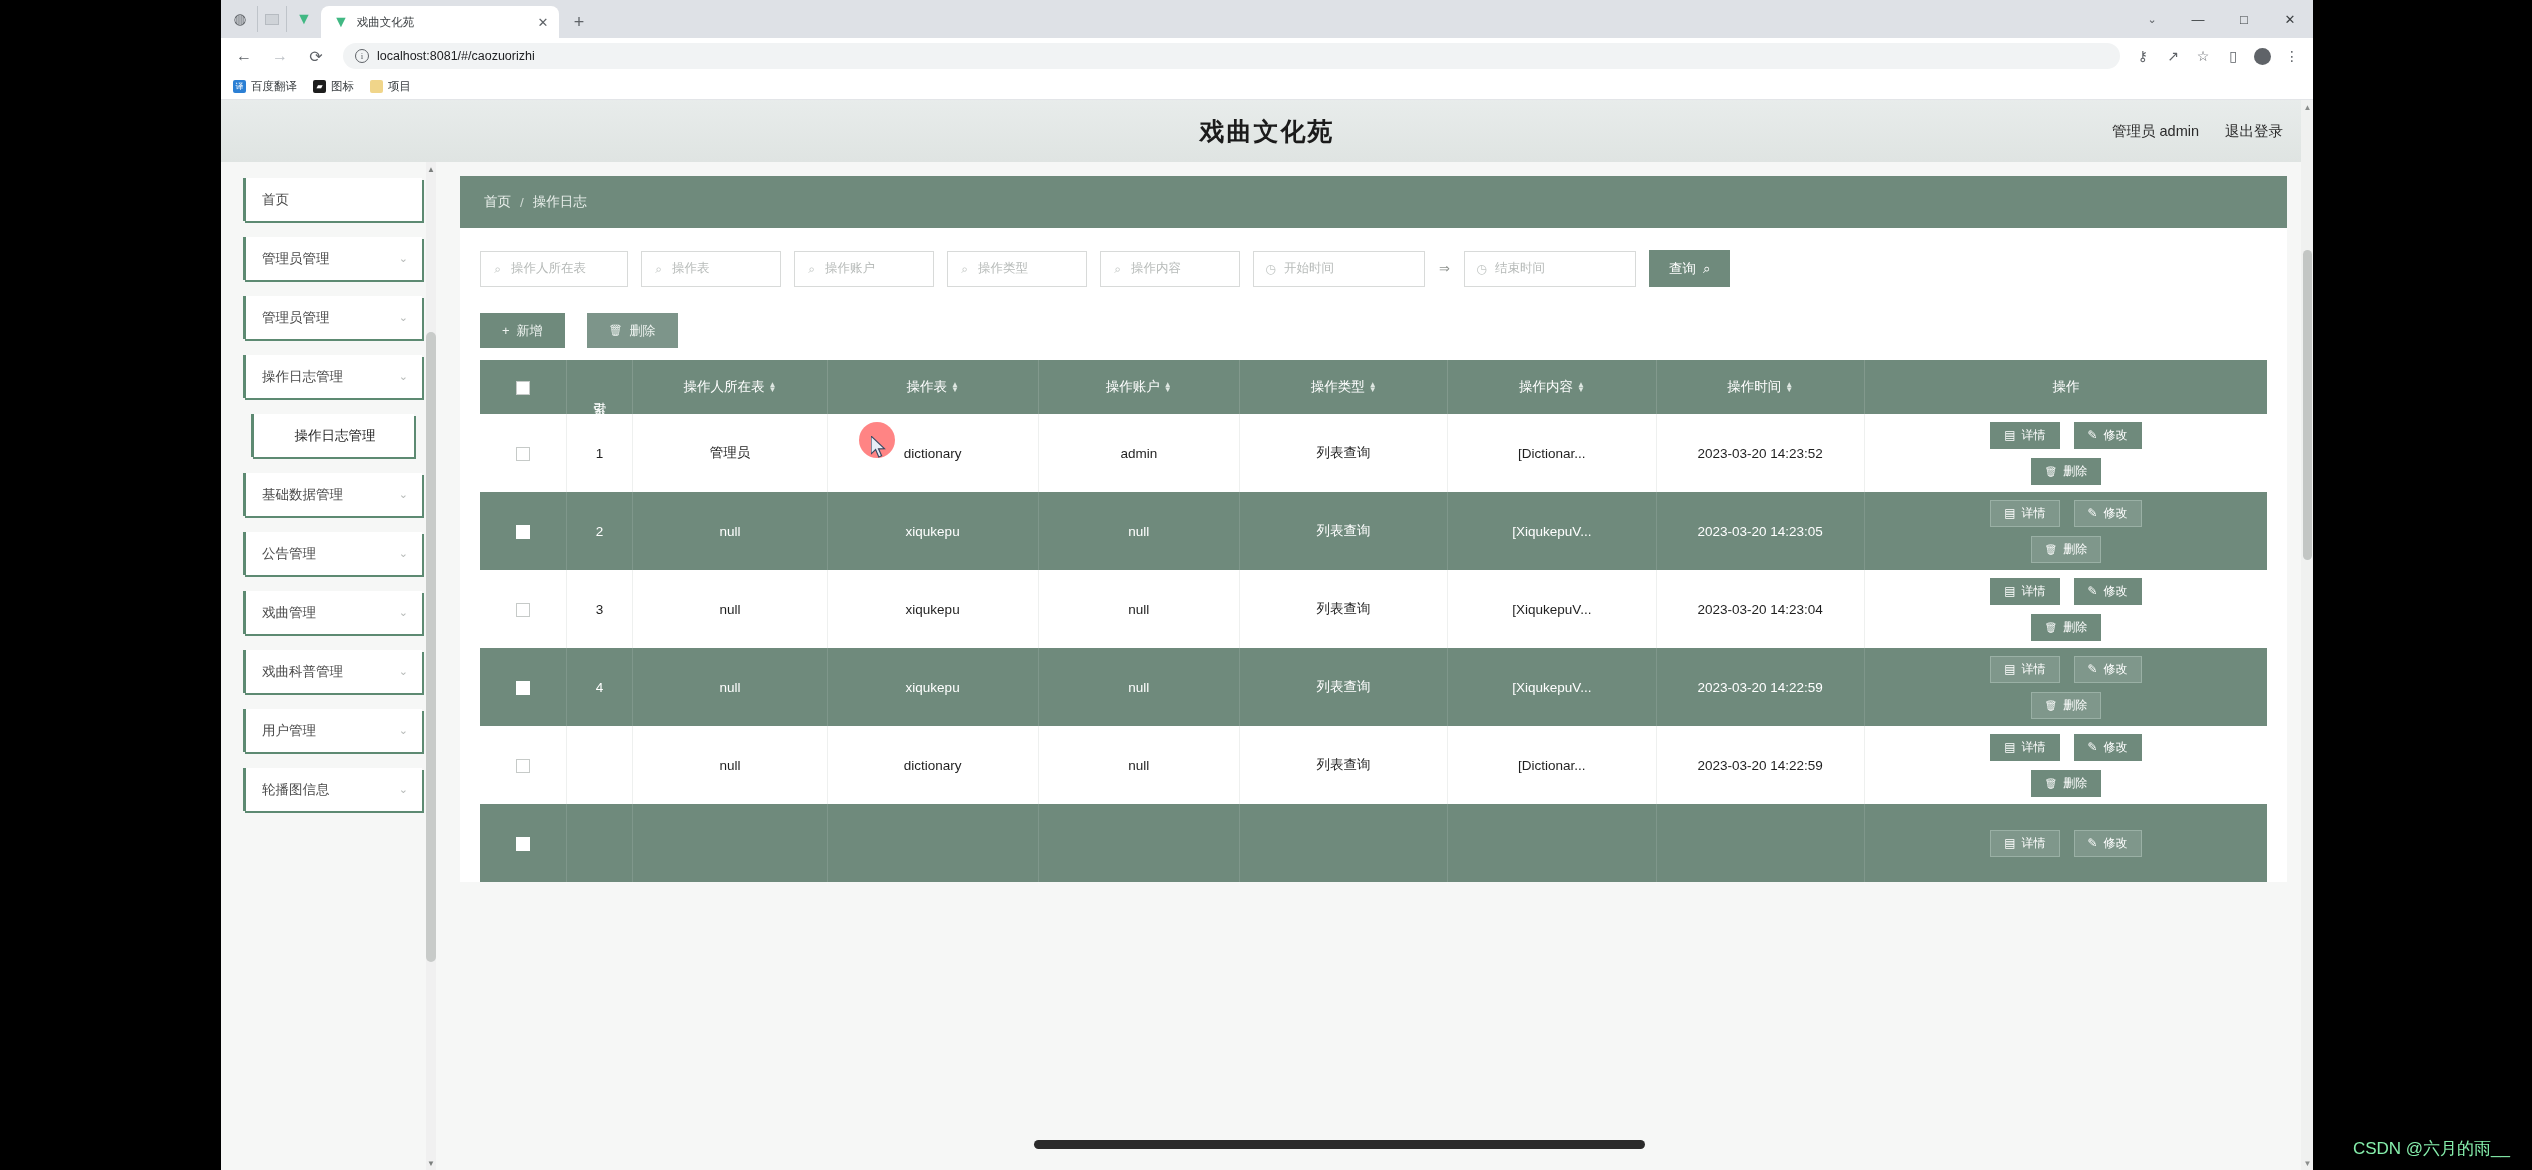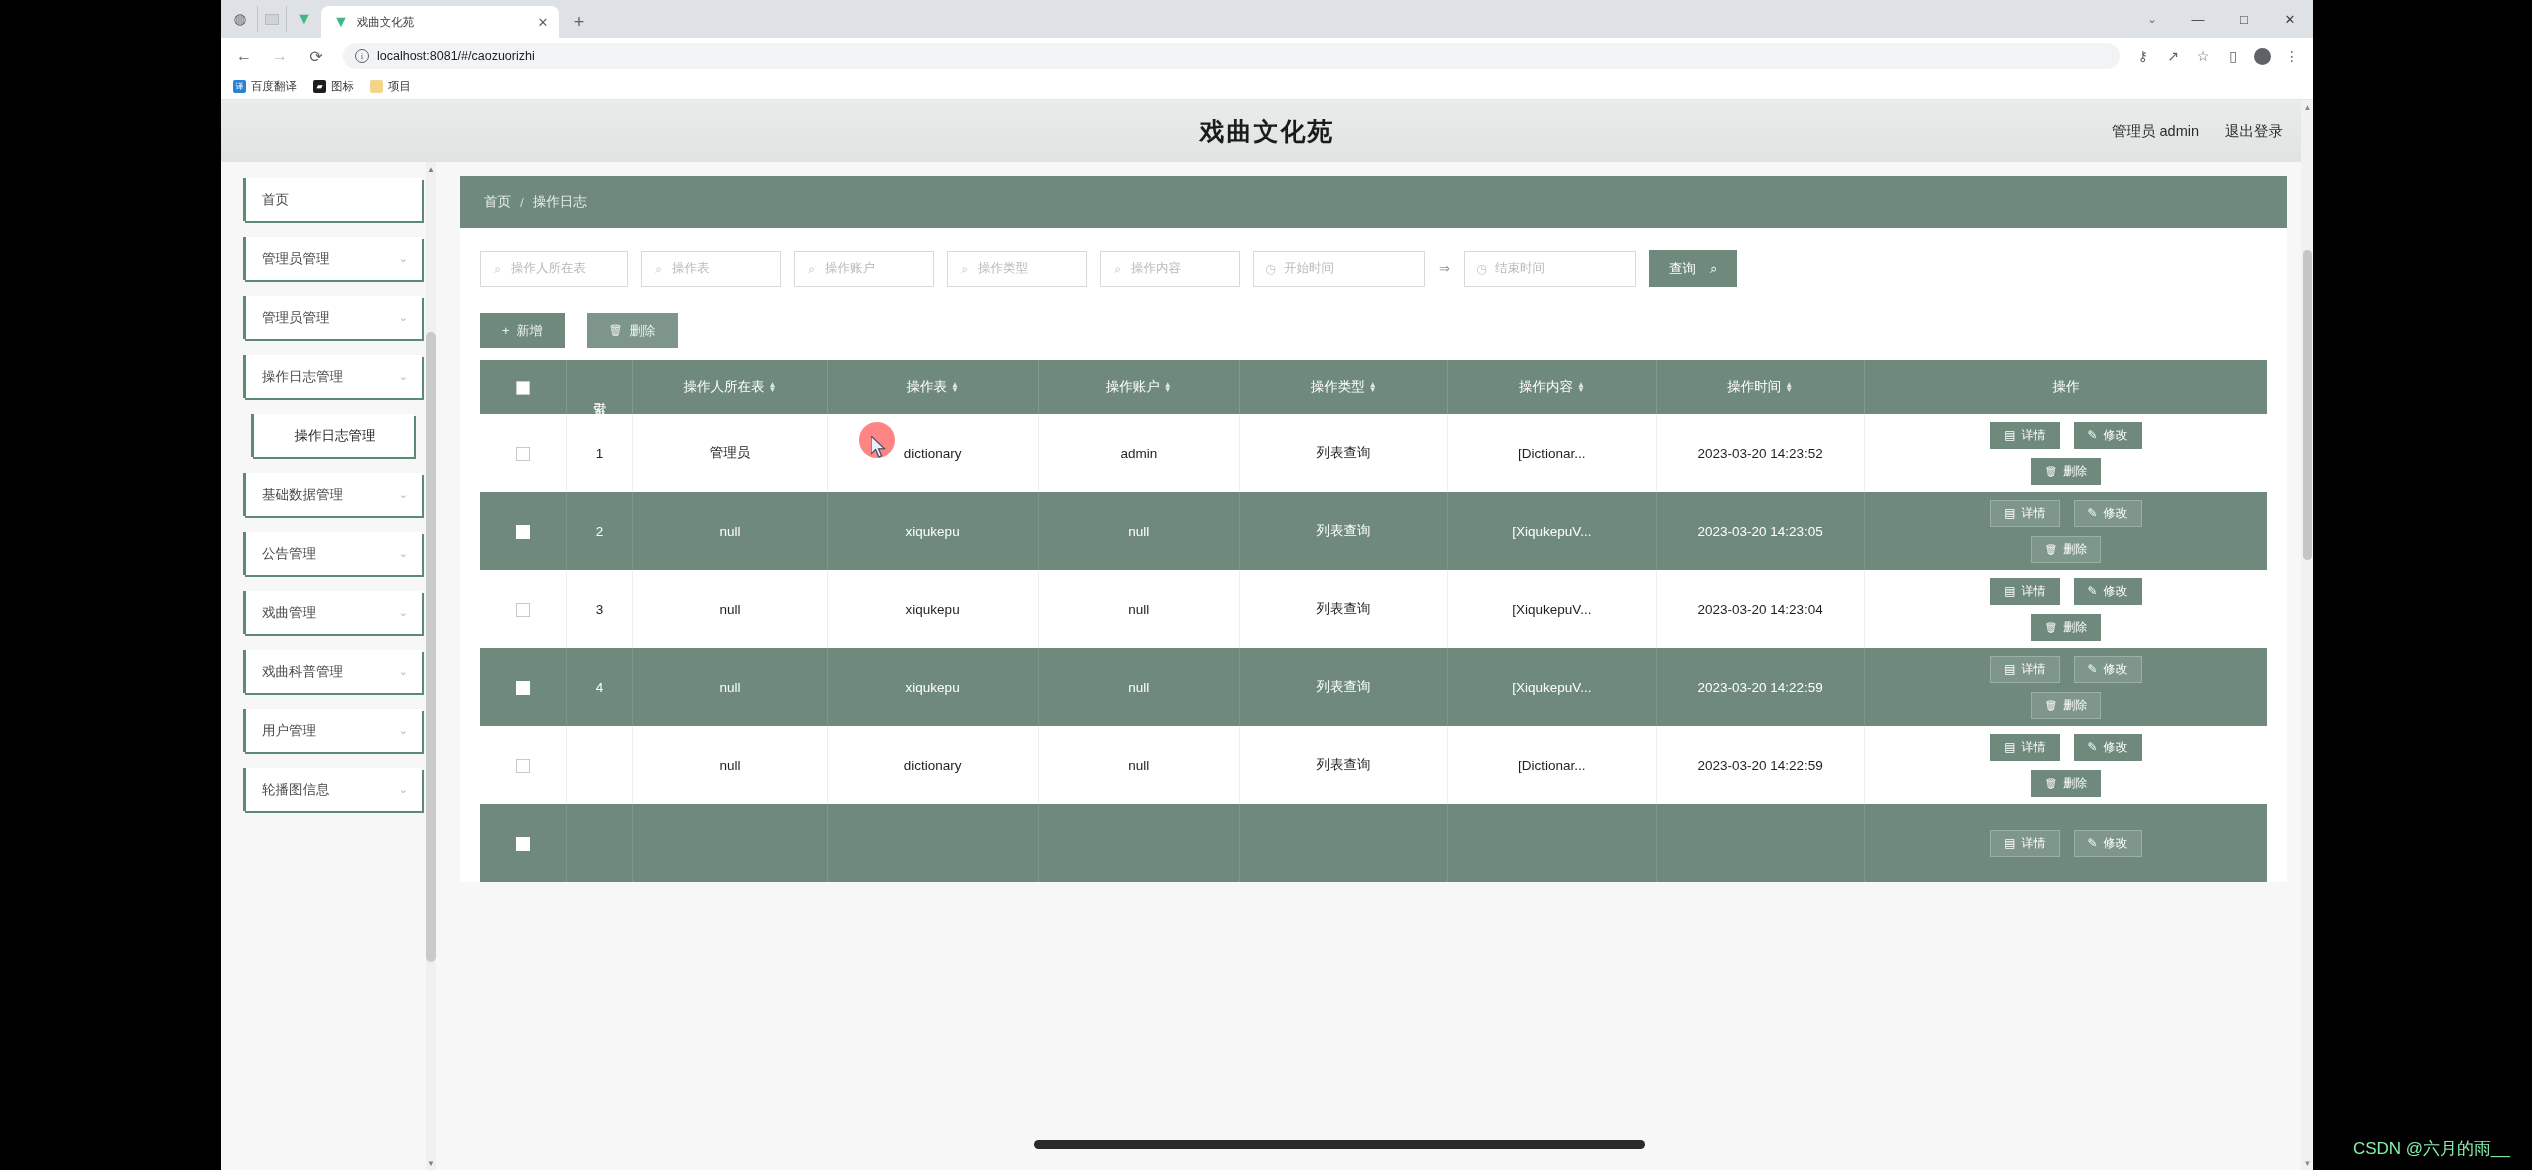--- a/index.html
+++ b/index.html
@@ -111,21 +111,21 @@
   }
   .fbox.w1 { width:148px; }
   .fbox.w2 { width:140px; }
   .fbox.date { width:172px; }
   .fph { font-size:12.5px; color:#b6bab8; white-space:nowrap; }
   .fic { color:#c3c7c5; font-size:12px; display:flex;align-items:center;justify-content:center;
          width:13px;height:13px;flex:none;}
   .dsep { font-size:13px; color:#8f938f; padding:0 1px; }
   .search-btn {
     height:37px; background:#6f8a7c; color:#fff; font-size:13.5px; display:flex; align-items:center;
-    justify-content:center; gap:14px; padding:16px 20px; cursor:pointer; border:none;
+    justify-content:center; gap:7px; padding:16px 20px; cursor:pointer; border:none;
   }
 
   .actions { display:flex; gap:22px; margin-top:26px; }
   .act-btn {
     height:35px; padding:0 22px; background:#6f8a7c; color:#eef3f0; font-size:13px;
     display:flex; align-items:center; justify-content:center; gap:7px; cursor:pointer; border:none;
   }
   .act-btn.del { background:#7d958a; }
 
   .table-wrap { margin-top:12px; position:relative; }

